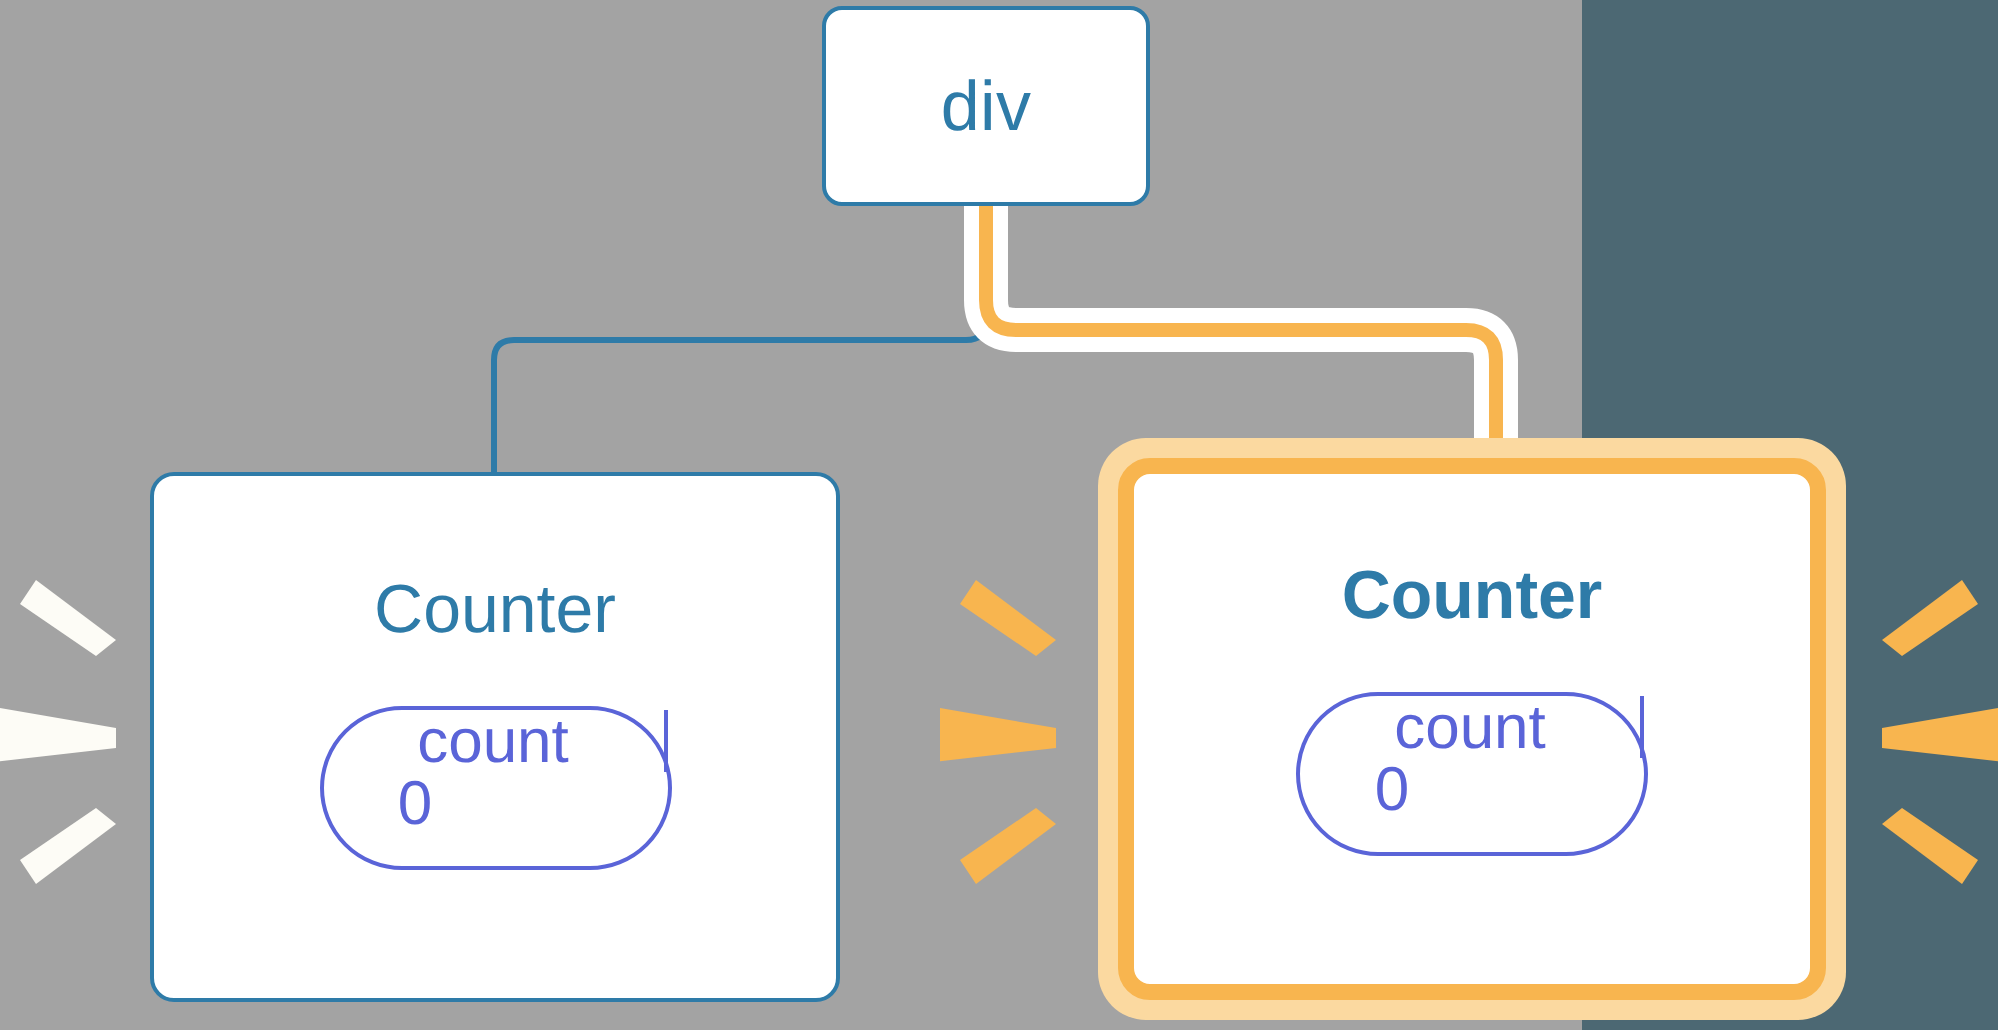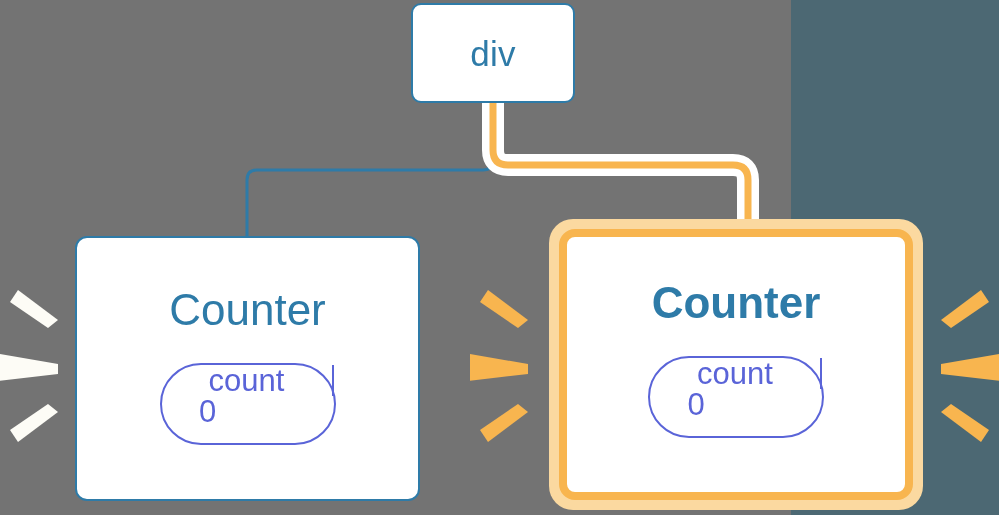--- a/index.html
+++ b/index.html
@@ -11,21 +11,21 @@
     width: 999px;
     height: 515px;
     overflow: hidden;
     font-family: "Liberation Sans", sans-serif;
     position: relative;
   }
   #stage {
     position: relative;
     width: 791px;
     height: 515px;
-    background: #737373;
+    background: #a3a3a3;
   }
 
   
   #wires {
     position: absolute;
     left: 0; top: 0;
     width: 999px;
     height: 515px;
     pointer-events: none;
   }
@@ -89,21 +89,21 @@
     border: 8px solid #f8b54f;
     border-radius: 16px;
     background: #ffffff;
     display: flex;
     flex-direction: column;
     align-items: center;
   }
 
   .node-title-counter {
     color: #2e7ba8;
-    font-size: 44px;
+    font-size: 34px;
     font-weight: 400;
     line-height: 1;
     margin-top: 50px;
   }
   .node-counter-right .node-title-counter {
     font-weight: 700;
     margin-top: 44px;
   }
 
   

